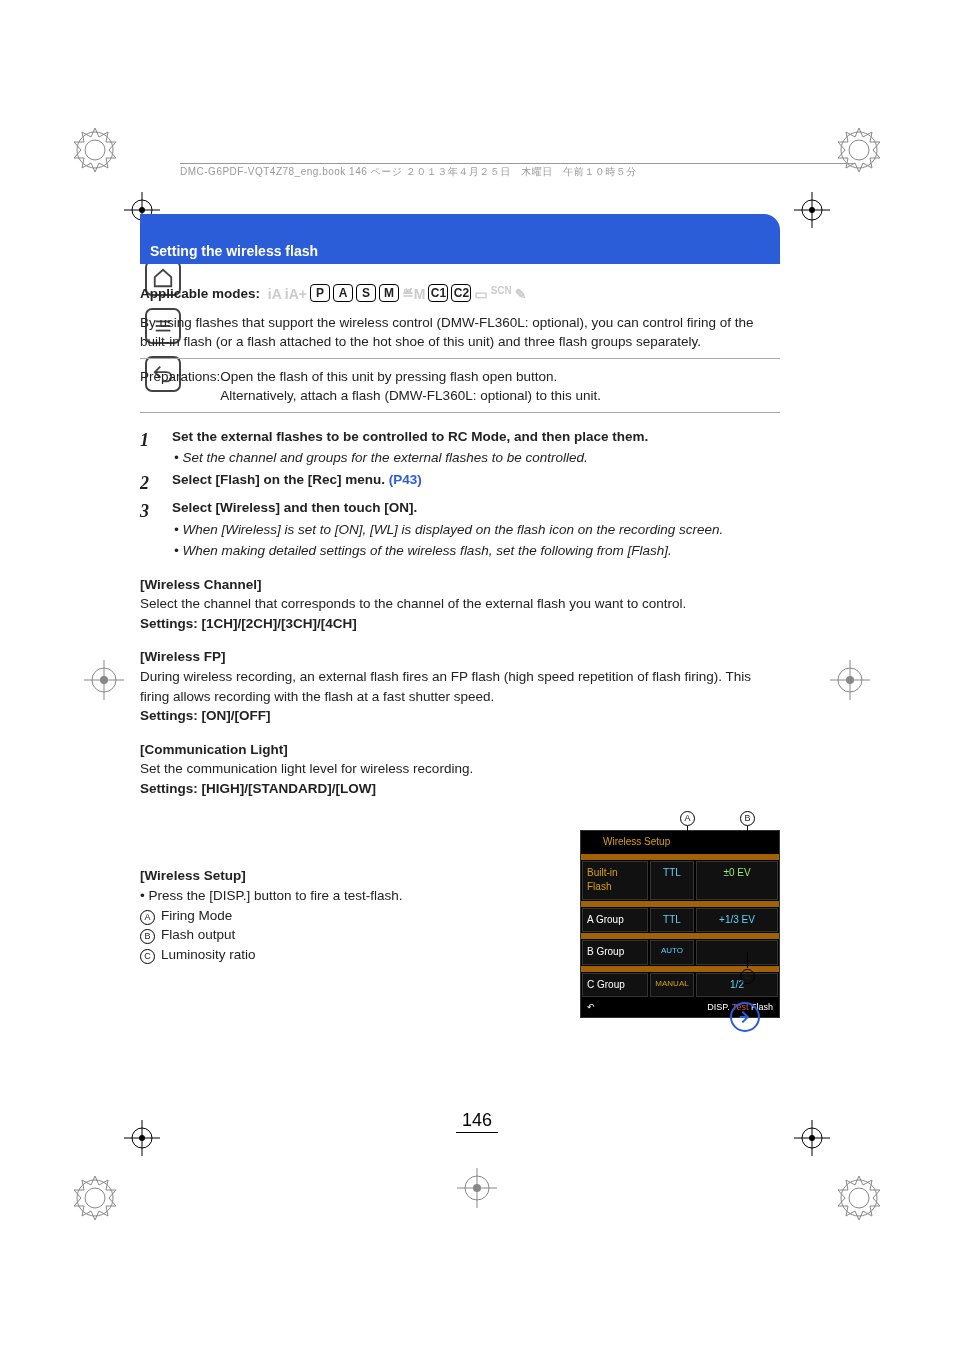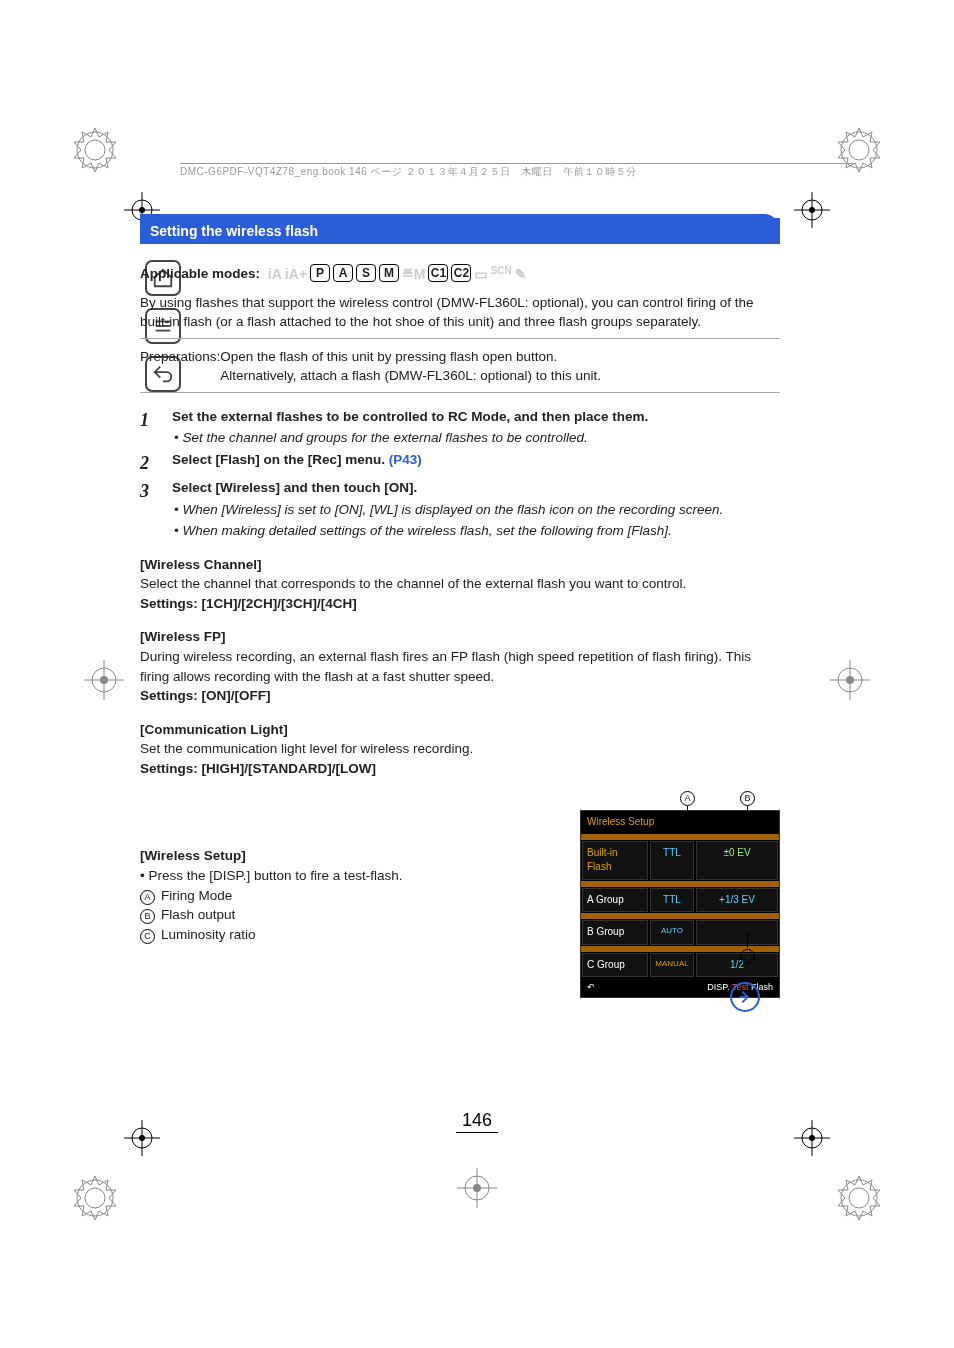--- a/index.html
+++ b/index.html
@@ -36,21 +36,21 @@
     border-bottom: 1px solid #bbb;
   }
   .blue-round {
     position: absolute;
     left: 140px; top: 214px;
     width: 640px; height: 28px;
     background: #2b5dd8;
     border-top-right-radius: 16px;
   }
   .blue-bar {
-    margin-top: 18px;
+    margin-top: 38px;
     background: #2b5dd8;
     color: #fff;
     font-weight: bold;
     font-size: 14px;
     padding: 5px 10px;
   }
   .content { padding: 10px 0; font-size: 13.5px; color: #222; line-height: 1.45; }
   .applicable { font-weight: bold; margin-top: 10px; }
   .mode-icons { display: inline-flex; gap: 3px; vertical-align: middle; margin-left: 4px; }
   .mode-box {
@@ -80,21 +80,21 @@
     border-radius: 50%; align-items: center; justify-content: center;
     font-size: 9px; margin-right: 6px;
   }
   .setup-right { width: 200px; position: relative; padding-top: 18px; }
   .callout-letter { position: absolute; font-size: 11px; }
   .callout-line { position: absolute; background: #000; width: 1px; }
   .wl-panel {
     background: #000; color: #fff; font-size: 10px;
     border: 1px solid #333;
   }
-  .wl-title { color: #d8a000; padding: 4px 6px; font-size: 10px; }
+  .wl-title { color: #d8a000; padding: 4px 22px; font-size: 10px; }
   .wl-row { display: flex; border-top: 6px solid #a16207; }
   .wl-row > div { padding: 4px 4px; }
   .wl-name { width: 66px; background: #111; border:1px solid #333; margin:1px;}
   .wl-name.hl { color: #d8a000; }
   .wl-mod { width: 44px; background:#111; border:1px solid #333; margin:1px; text-align:center;}
   .wl-mod.blue { color: #5ad4ff; }
   .wl-mod.or { color: #d8a000; font-size:8px;}
   .wl-val { flex:1; background:#111; border:1px solid #333; margin:1px; text-align:center;}
   .wl-val.green { color: #9fe870; }
   .wl-val.blue { color: #5ad4ff; }

